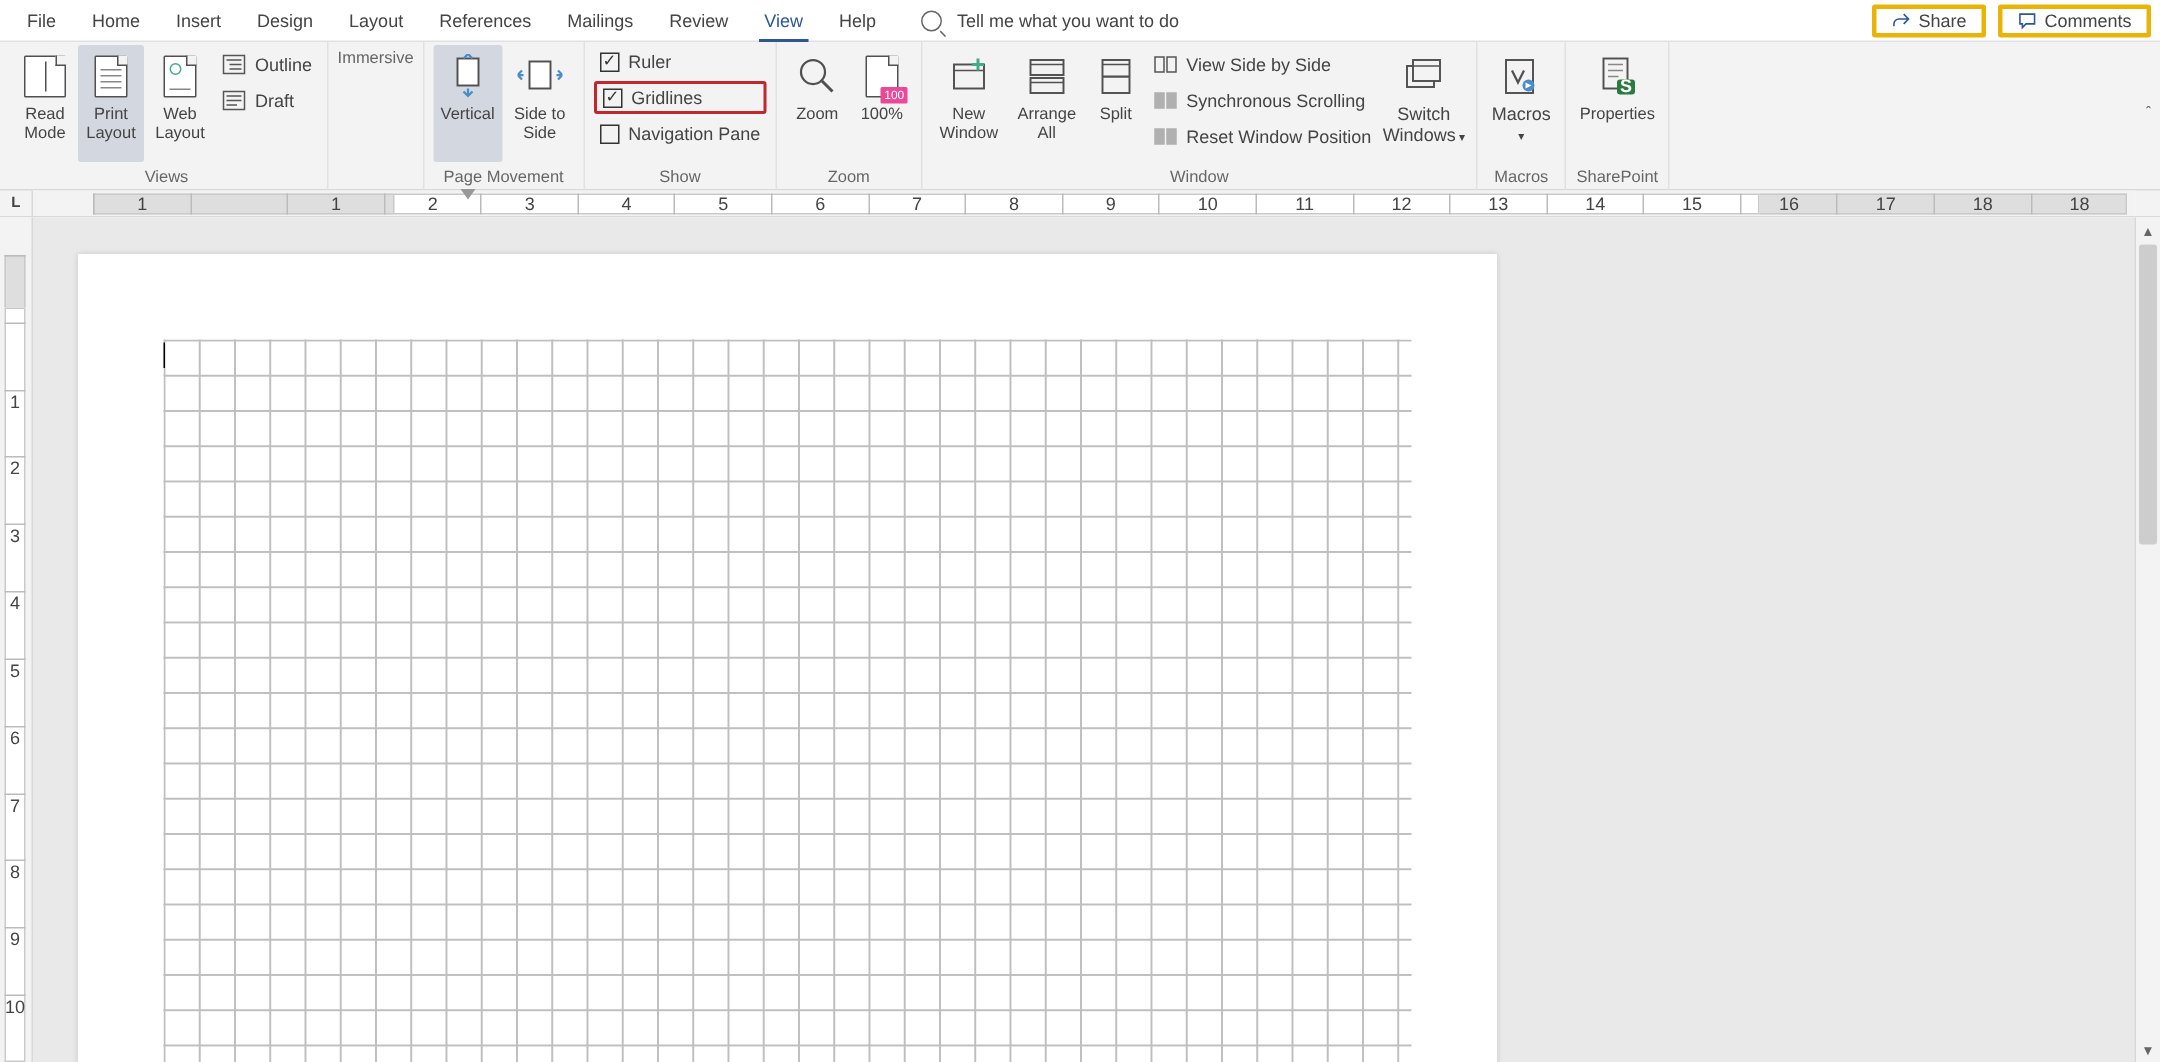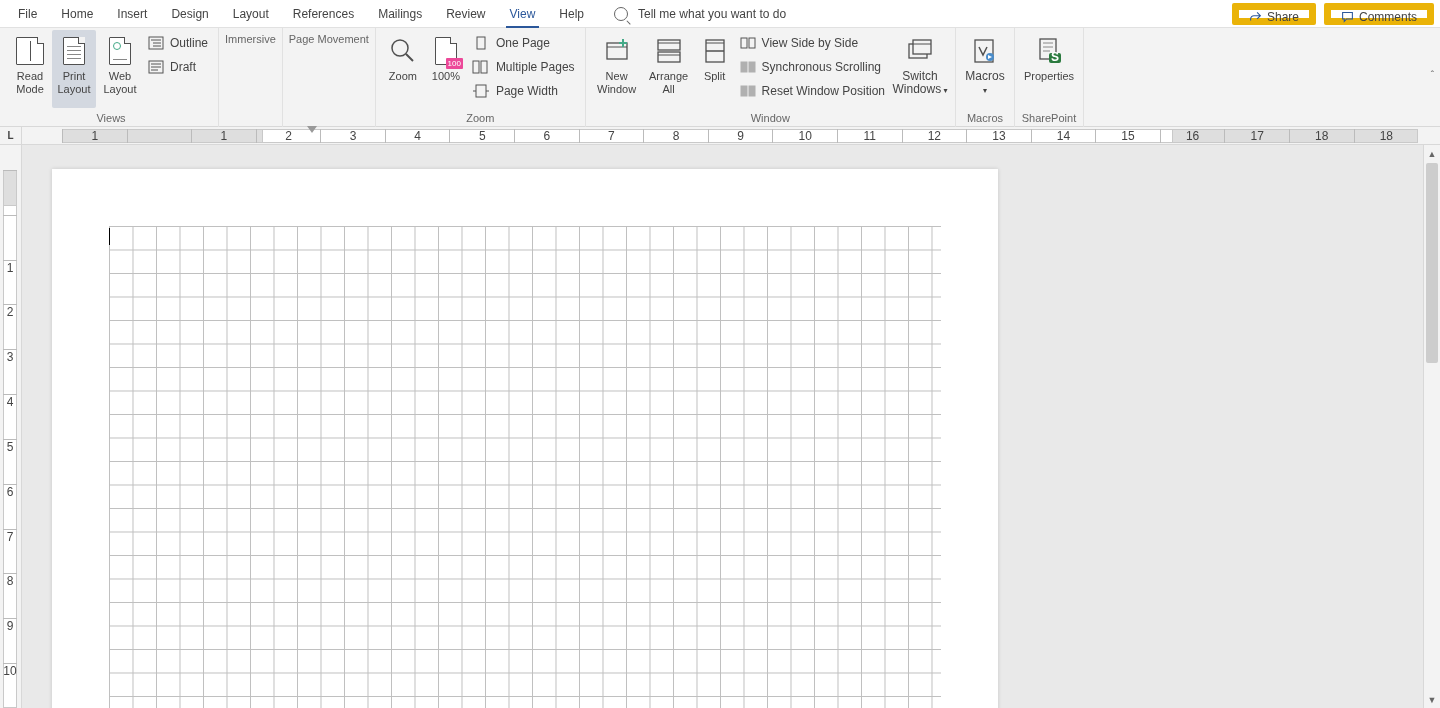--- a/index.html
+++ b/index.html
@@ -5,21 +5,21 @@
 *{box-sizing:border-box;margin:0;padding:0;font-family:"Segoe UI",Arial,sans-serif;font-size:12px;color:#444;user-select:none}
 body{background:#fff;overflow:hidden}
 .menubar{height:28px;display:flex;align-items:center;border-bottom:1px solid #e1e1e1;background:#fff;padding:0 6px}
 .menubar .tab{padding:0 12px;height:28px;display:flex;align-items:center;cursor:pointer;color:#444}
 .menubar .tab.active{color:#2b579a;position:relative}
 .menubar .tab.active::after{content:"";position:absolute;bottom:0;left:8px;right:8px;height:2px;background:#2b579a}
 .menubar .tellme{display:flex;align-items:flex-end;margin-left:18px;color:#666}
 .menubar .search-icon{width:14px;height:14px;border:1.2px solid #666;border-radius:50%;margin-right:10px;position:relative}
 .menubar .search-icon::after{content:"";position:absolute;right:-4px;bottom:-4px;width:5px;height:1.2px;background:#666;transform:rotate(45deg)}
 .menubar .spacer{flex:1}
-.menubar .btn{border:7px solid #eab308;height:22px;padding:0 10px;display:flex;align-items:flex-start;margin-left:8px;border-radius:2px;color:#2b579a;cursor:pointer;gap:5px}
+.menubar .btn{border:3px solid #eab308;height:22px;padding:0 10px;display:flex;align-items:center;margin-left:8px;border-radius:2px;color:#2b579a;cursor:pointer;gap:5px}
 .menubar .btn svg{width:13px;height:13px}
 .ribbon{height:99px;display:flex;background:#f3f3f3;border-bottom:1px solid #d8d8d8;padding:0 4px;position:relative}
 .group{display:flex;flex-direction:column;align-items:center;padding:2px 6px 0;border-right:1px solid #e1e1e1;height:99px}
 .group:last-of-type{border-right:none}
 .group .body{display:flex;align-items:flex-start;gap:2px;flex:1}
 .group .label{font-size:11px;color:#666;height:18px;display:flex;align-items:center}
 .bigbtn{display:flex;flex-direction:column;align-items:center;justify-content:flex-start;width:48px;height:78px;padding-top:4px;cursor:pointer;border-radius:2px}
 .bigbtn.sel{background:#d3d8e0}
 .bigbtn .ico{height:34px;display:flex;align-items:center;justify-content:center}
 .bigbtn .txt{font-size:11px;text-align:center;line-height:13px;margin-top:2px}
@@ -151,23 +151,62 @@
       </div>
     </div>
     <div class="label">Views</div>
   </div>
 
   <div class="group">
     <div class="label">Immersive</div>
   </div>
 
   <div class="group">
+    <div class="body">
+      <div class="bigbtn sel" style="width:46px">
+        <div class="ico">
+            <svg width="26" height="30">
+              <rect x="6" y="3" width="14" height="18" fill="#fff" stroke="#505050" stroke-width="1.3"></rect>
+              <path d="M13 23v5m-3-3l3 3 3-3M13 1v-1m-3 3l3-3 3 3" stroke="#4a8cca" stroke-width="1.5" fill="none"></path>
+            </svg>
+          </div>
+        <div class="txt">Vertical</div>
+      </div>
+      <div class="bigbtn" style="width:46px">
+        <div class="ico">
+            <svg width="30" height="28">
+              <rect x="8" y="4" width="14" height="18" fill="#fff" stroke="#505050" stroke-width="1.3"></rect>
+              <path d="M4 13h-3m2-3l-3 3 3 3M26 13h3m-2-3l3 3-3 3" stroke="#4a8cca" stroke-width="1.5" fill="none"></path>
+            </svg>
+          </div>
+        <div class="txt">Side to Side</div>
+      </div>
+    </div>
     <div class="label">Page Movement</div>
   </div>
 
+  <div class="group">
+    <div class="body">
+      <div class="smlist" style="padding-top:0">
+        <div class="chk checked">
+            <span class="box"></span>
+            <span>Ruler</span>
+          </div>
+        <div class="chk checked highlight">
+            <span class="box"></span>
+            <span>Gridlines</span>
+          </div>
+        <div class="chk">
+            <span class="box"></span>
+            <span>Navigation Pane</span>
+          </div>
+      </div>
+    </div>
+    <div class="label">Show</div>
+  </div>
 
   <div class="group">
     <div class="body">
       <div class="bigbtn" style="width:42px">
         <div class="ico">
             <svg width="28" height="28">
               <circle cx="11" cy="11" r="8" fill="none" stroke="#505050" stroke-width="1.5"></circle>
               <line x1="17" y1="17" x2="24" y2="24" stroke="#505050" stroke-width="2"></line>
             </svg>
           </div>
@@ -176,42 +215,20 @@
       <div class="bigbtn" style="width:40px">
         <div class="ico">
             <div style="position:relative">
               <div class="pgicon">
                 <div class="fold"></div>
               </div>
               <div style="position:absolute;right:-6px;bottom:-4px;background:#ec4899;color:#fff;font-size:8px;padding:1px 2px;border-radius:1px">100</div>
             </div>
           </div>
         <div class="txt">100%</div>
-      </div>
-      <div class="smlist">
-        <div class="smbtn">
-            <svg width="18" height="14">
-              <rect x="5" y="1" width="8" height="12" fill="none" stroke="#555"></rect>
-            </svg>
-            <span>One Page</span>
-          </div>
-        <div class="smbtn">
-            <svg width="18" height="14">
-              <rect x="1" y="1" width="6" height="12" fill="none" stroke="#555"></rect>
-              <rect x="9" y="1" width="6" height="12" fill="none" stroke="#555"></rect>
-            </svg>
-            <span>Multiple Pages</span>
-          </div>
-        <div class="smbtn">
-            <svg width="18" height="14">
-              <rect x="4" y="1" width="10" height="12" fill="none" stroke="#555"></rect>
-              <path d="M1 7h3M14 7h3" stroke="#555"></path>
-            </svg>
-            <span>Page Width</span>
-          </div>
       </div>
     </div>
     <div class="label">Zoom</div>
   </div>
 
   <div class="group">
     <div class="body">
       <div class="bigbtn" style="width:50px">
         <div class="ico">
             <svg width="28" height="28">

